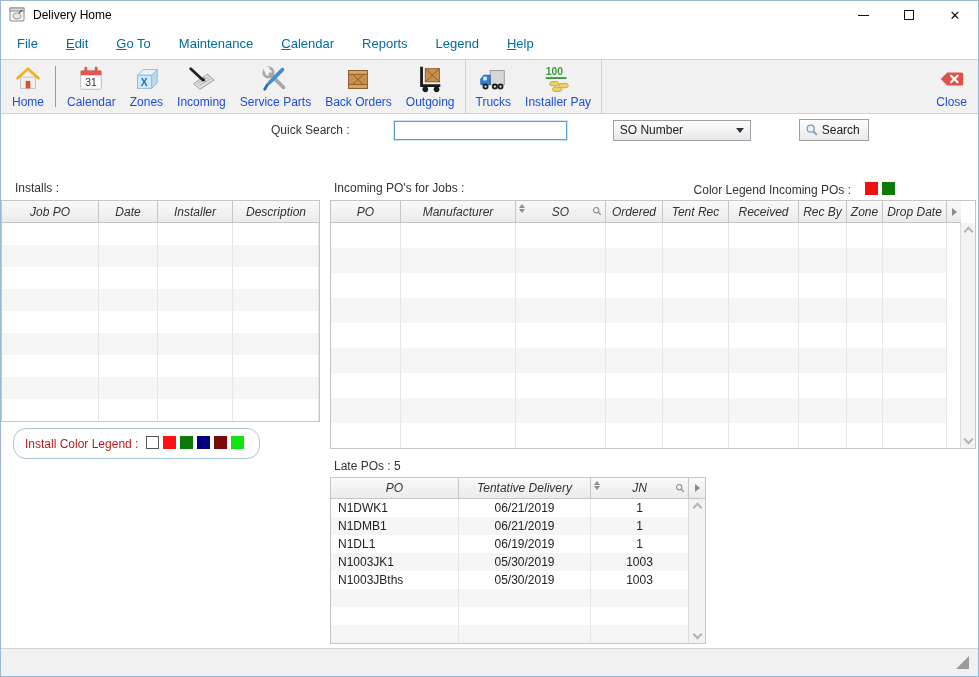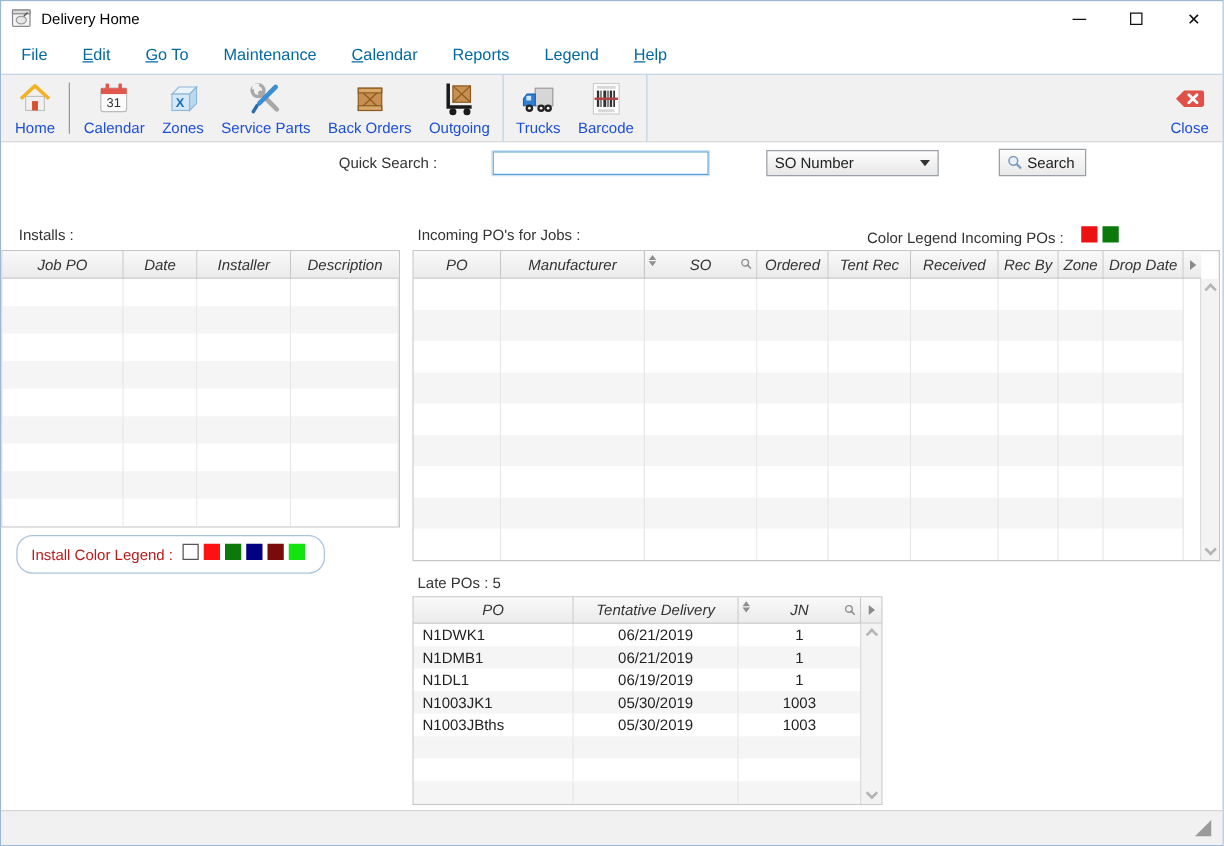--- a/index.html
+++ b/index.html
@@ -154,20 +154,30 @@
       <svg class="ico" viewBox="0 0 32 32">
         <polygon points="7,12 13,6 28,6 22,12" fill="#e9f4fc" stroke="#8fb8d8"></polygon>
         <polygon points="22,12 28,6 28,20 22,26" fill="#b9d9ee" stroke="#8fb8d8"></polygon>
         <rect x="7" y="12" width="15" height="14" fill="#d3e8f8" stroke="#8fb8d8"></rect>
         <text x="14" y="23" text-anchor="middle" font-size="11" font-weight="bold" font-family="Liberation Sans,sans-serif" fill="#1a6fba">X</text>
       </svg>
       <span class="lbl">Zones</span>
     </div>
     <div class="tb-btn">
       <svg class="ico" viewBox="0 0 32 32">
+        <polygon points="8,21 23,11 30,17 15,27" fill="#dedede" stroke="#999"></polygon>
+        <line x1="12" y1="21" x2="24" y2="14" stroke="#aaa"></line>
+        <line x1="14" y1="23" x2="26" y2="16" stroke="#aaa"></line>
+        <line x1="5" y1="5" x2="18" y2="17" stroke="#222" stroke-width="3" stroke-linecap="round"></line>
+        <polygon points="18,17 21,19 19,14" fill="#222"></polygon>
+      </svg>
+      <span class="lbl">Incoming</span>
+    </div>
+    <div class="tb-btn">
+      <svg class="ico" viewBox="0 0 32 32">
         <circle cx="9" cy="9" r="5" fill="none" stroke="#a8a8a8" stroke-width="3"></circle>
         <rect x="4" y="3" width="6" height="5" fill="#f1f1f1"></rect>
         <line x1="11" y1="11" x2="25" y2="25" stroke="#a8a8a8" stroke-width="4" stroke-linecap="round"></line>
         <line x1="24" y1="6" x2="10" y2="20" stroke="#3d8fd4" stroke-width="4" stroke-linecap="round"></line>
         <line x1="8" y1="22" x2="5" y2="27" stroke="#2a6faa" stroke-width="3" stroke-linecap="round"></line>
       </svg>
       <span class="lbl">Service Parts</span>
     </div>
     <div class="tb-btn">
       <svg class="ico" viewBox="0 0 32 32">
@@ -200,34 +210,27 @@
           <circle cx="8" cy="24" r="1.2" fill="#eee"></circle>
         <circle cx="18" cy="24" r="3.2" fill="#222"></circle>
           <circle cx="18" cy="24" r="1.2" fill="#eee"></circle>
         <circle cx="24" cy="24" r="3.2" fill="#222"></circle>
           <circle cx="24" cy="24" r="1.2" fill="#eee"></circle>
       </svg>
       <span class="lbl">Trucks</span>
     </div>
     <div class="tb-btn">
       <svg class="ico" viewBox="0 0 32 32">
-        <rect x="5" y="3" width="22" height="26" fill="#fff" stroke="#ccc"></rect>
-        <rect x="8" y="5" width="16" height="2.5" fill="#d8d8d8"></rect>
-        <g fill="#333">
-          <rect x="8" y="9" width="2" height="14"></rect>
-            <rect x="11" y="9" width="1" height="14"></rect>
-          <rect x="13.5" y="9" width="2.5" height="14"></rect>
-            <rect x="17" y="9" width="1" height="14"></rect>
-          <rect x="19" y="9" width="2" height="14"></rect>
-            <rect x="22" y="9" width="1.5" height="14"></rect>
-        </g>
-        <rect x="6" y="15" width="20" height="2" fill="#b04040"></rect>
-        <rect x="9" y="25" width="14" height="2.5" fill="#d8d8d8"></rect>
-      </svg>
-      <span class="lbl">Barcode</span>
+        <text x="3" y="12" font-size="11" font-weight="bold" font-family="Liberation Sans,sans-serif" fill="#3a9a3a">100</text>
+        <rect x="3" y="14" width="22" height="2" fill="#3a9a3a"></rect>
+        <ellipse cx="12" cy="21" rx="5" ry="2.4" fill="#ecd06a" stroke="#c8a030"></ellipse>
+        <ellipse cx="22" cy="23" rx="5" ry="2.4" fill="#ecd06a" stroke="#c8a030"></ellipse>
+        <ellipse cx="15" cy="27" rx="5" ry="2.4" fill="#ecd06a" stroke="#c8a030"></ellipse>
+      </svg>
+      <span class="lbl">Installer Pay</span>
     </div>
     <span class="tb-sep-blue"></span>
     <div class="tb-btn tb-close">
       <svg class="ico" viewBox="0 0 32 32">
         <path d="M11 9 H26 a2 2 0 0 1 2 2 V21 a2 2 0 0 1-2 2 H11 L4 16 Z" fill="#e05048"></path>
         <line x1="15" y1="12.5" x2="22" y2="19.5" stroke="#fff" stroke-width="2.4" stroke-linecap="round"></line>
         <line x1="22" y1="12.5" x2="15" y2="19.5" stroke="#fff" stroke-width="2.4" stroke-linecap="round"></line>
       </svg>
       <span class="lbl">Close</span>
     </div>

